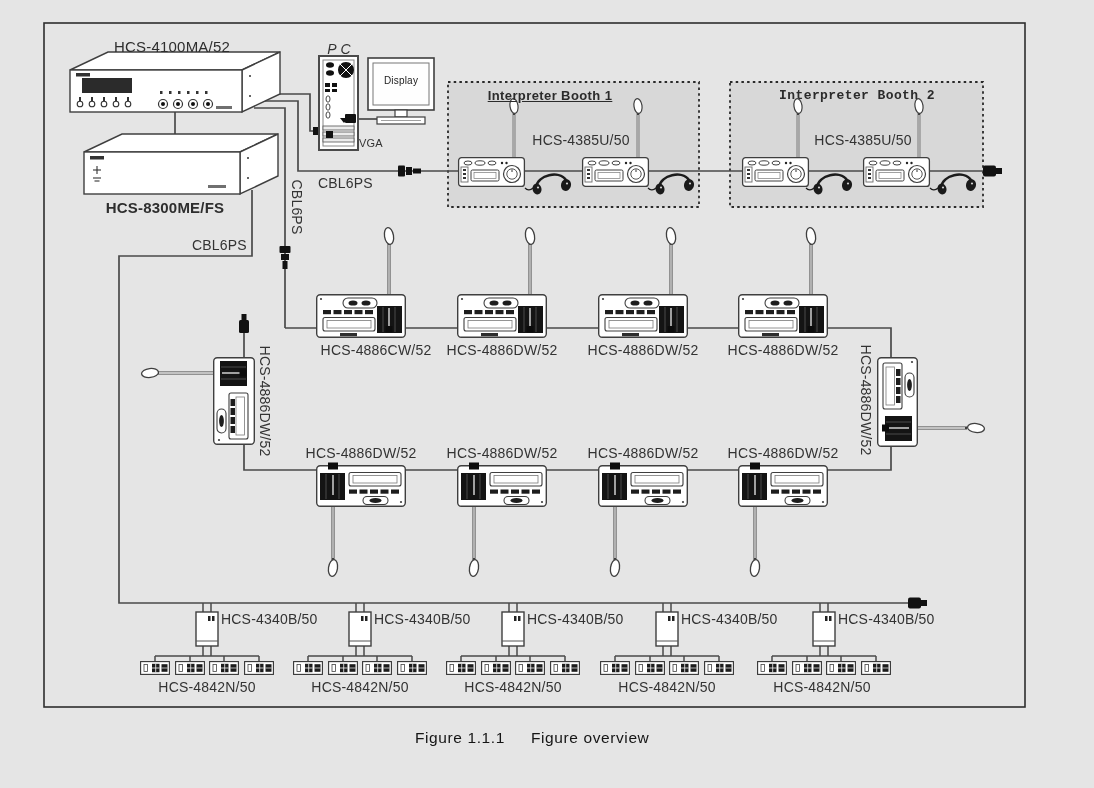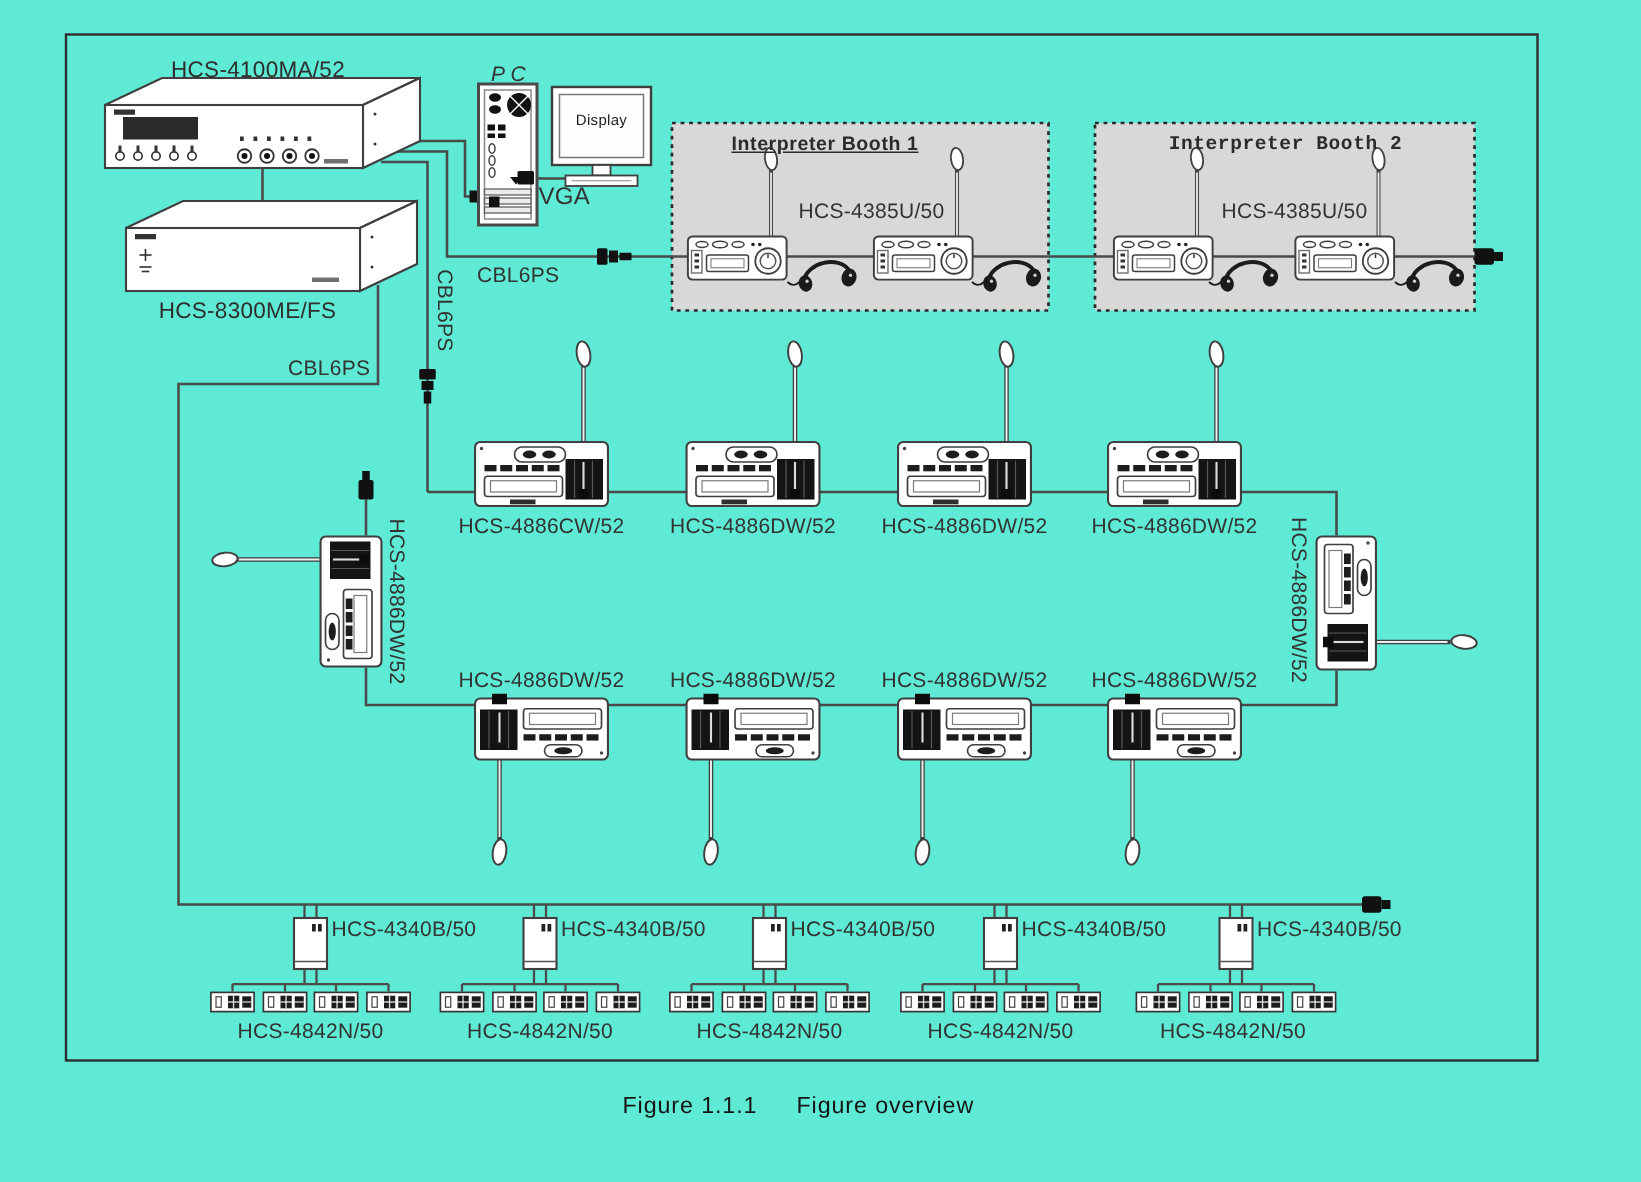--- a/index.html
+++ b/index.html
@@ -1,25 +1,25 @@
 <!DOCTYPE html>
 <html><head>
 <meta charset="utf-8">
 <style>
   html,body{margin:0;padding:0;background:#fff;}
-  #stage{position:relative;width:1094px;height:788px;background:#5eead4;overflow:hidden;
+  #stage{position:relative;width:1094px;height:788px;background:#e5e5e5;overflow:hidden;
          font-family:"Liberation Sans", sans-serif;}
   #gfx{position:absolute;left:0;top:0;z-index:1;}
   .lbl{position:absolute;z-index:2;white-space:nowrap;color:#333;font-size:14px;
        letter-spacing:.2px;transform:translateX(-50%);}
   .lbl-left{transform:none;}
   .lbl-v{transform:translate(-50%,-50%) rotate(90deg);transform-origin:center;}
   .lbl-big{font-size:15px;color:#2e2e2e;}
   .booth-title{font-size:13px;font-weight:700;color:#2b2b2b;letter-spacing:.4px;}
-  .small{font-size:16px;}
+  .small{font-size:11px;margin-top:14px;}
   .display-txt{font-size:10px;color:#222;}
   .caption{font-size:15.5px;color:#151515;letter-spacing:.6px;margin-top:10px;}
 </style>
 </head>
 <body>
 
 <div id="stage">
 
 <svg id="gfx" width="1094" height="788" viewBox="0 0 1094 788">
   <defs>
@@ -370,35 +370,35 @@
     <use href="#term" x="757" y="661"></use>
         <use href="#term" x="792" y="661"></use>
         <use href="#term" x="826" y="661"></use>
         <use href="#term" x="861" y="661"></use>
   </g>
 
   <rect x="44" y="23" width="981" height="684" fill="none" stroke="#2e2e2e" stroke-width="1.6"></rect>
 </svg>
 
 <span class="lbl lbl-big" style="left:172px;top:38px;">HCS-4100MA/52</span>
-<span class="lbl lbl-big" style="left:165px;top:199px;">HCS-8300ME/FS</span>
+<span class="lbl lbl-big" style="left:165px;top:199px;font-weight:bold;">HCS-8300ME/FS</span>
 <span class="lbl" style="left:339px;top:41px;font-style:italic;">P C</span>
 <span class="lbl display-txt" style="left:401px;top:75px;">Display</span>
 <span class="lbl lbl-left small" style="left:359px;top:123px;">VGA</span>
 
 <span class="lbl lbl-left" style="left:318px;top:175px;">CBL6PS</span>
 <span class="lbl lbl-v" style="left:297px;top:207px;">CBL6PS</span>
 <span class="lbl lbl-left" style="left:192px;top:237px;">CBL6PS</span>
 
 <span class="lbl booth-title" style="left:550px;top:88px;text-decoration:underline;">Interpreter Booth 1</span>
 <span class="lbl booth-title" style="left:857px;top:88px;font-family:Liberation Mono, monospace;">Interpreter Booth 2</span>
 <span class="lbl" style="left:581px;top:132px;">HCS-4385U/50</span>
 <span class="lbl" style="left:863px;top:132px;">HCS-4385U/50</span>
 
-<span class="lbl" style="left:361px;top:342px;">HCS-4886CW/52</span>
+<span class="lbl" style="left:376px;top:342px;">HCS-4886CW/52</span>
 <span class="lbl" style="left:502px;top:342px;">HCS-4886DW/52</span>
 <span class="lbl" style="left:643px;top:342px;">HCS-4886DW/52</span>
 <span class="lbl" style="left:783px;top:342px;">HCS-4886DW/52</span>
 <span class="lbl" style="left:361px;top:445px;">HCS-4886DW/52</span>
 <span class="lbl" style="left:502px;top:445px;">HCS-4886DW/52</span>
 <span class="lbl" style="left:643px;top:445px;">HCS-4886DW/52</span>
 <span class="lbl" style="left:783px;top:445px;">HCS-4886DW/52</span>
 <span class="lbl lbl-v" style="left:265px;top:401px;">HCS-4886DW/52</span>
 <span class="lbl lbl-v" style="left:866px;top:400px;">HCS-4886DW/52</span>
 

